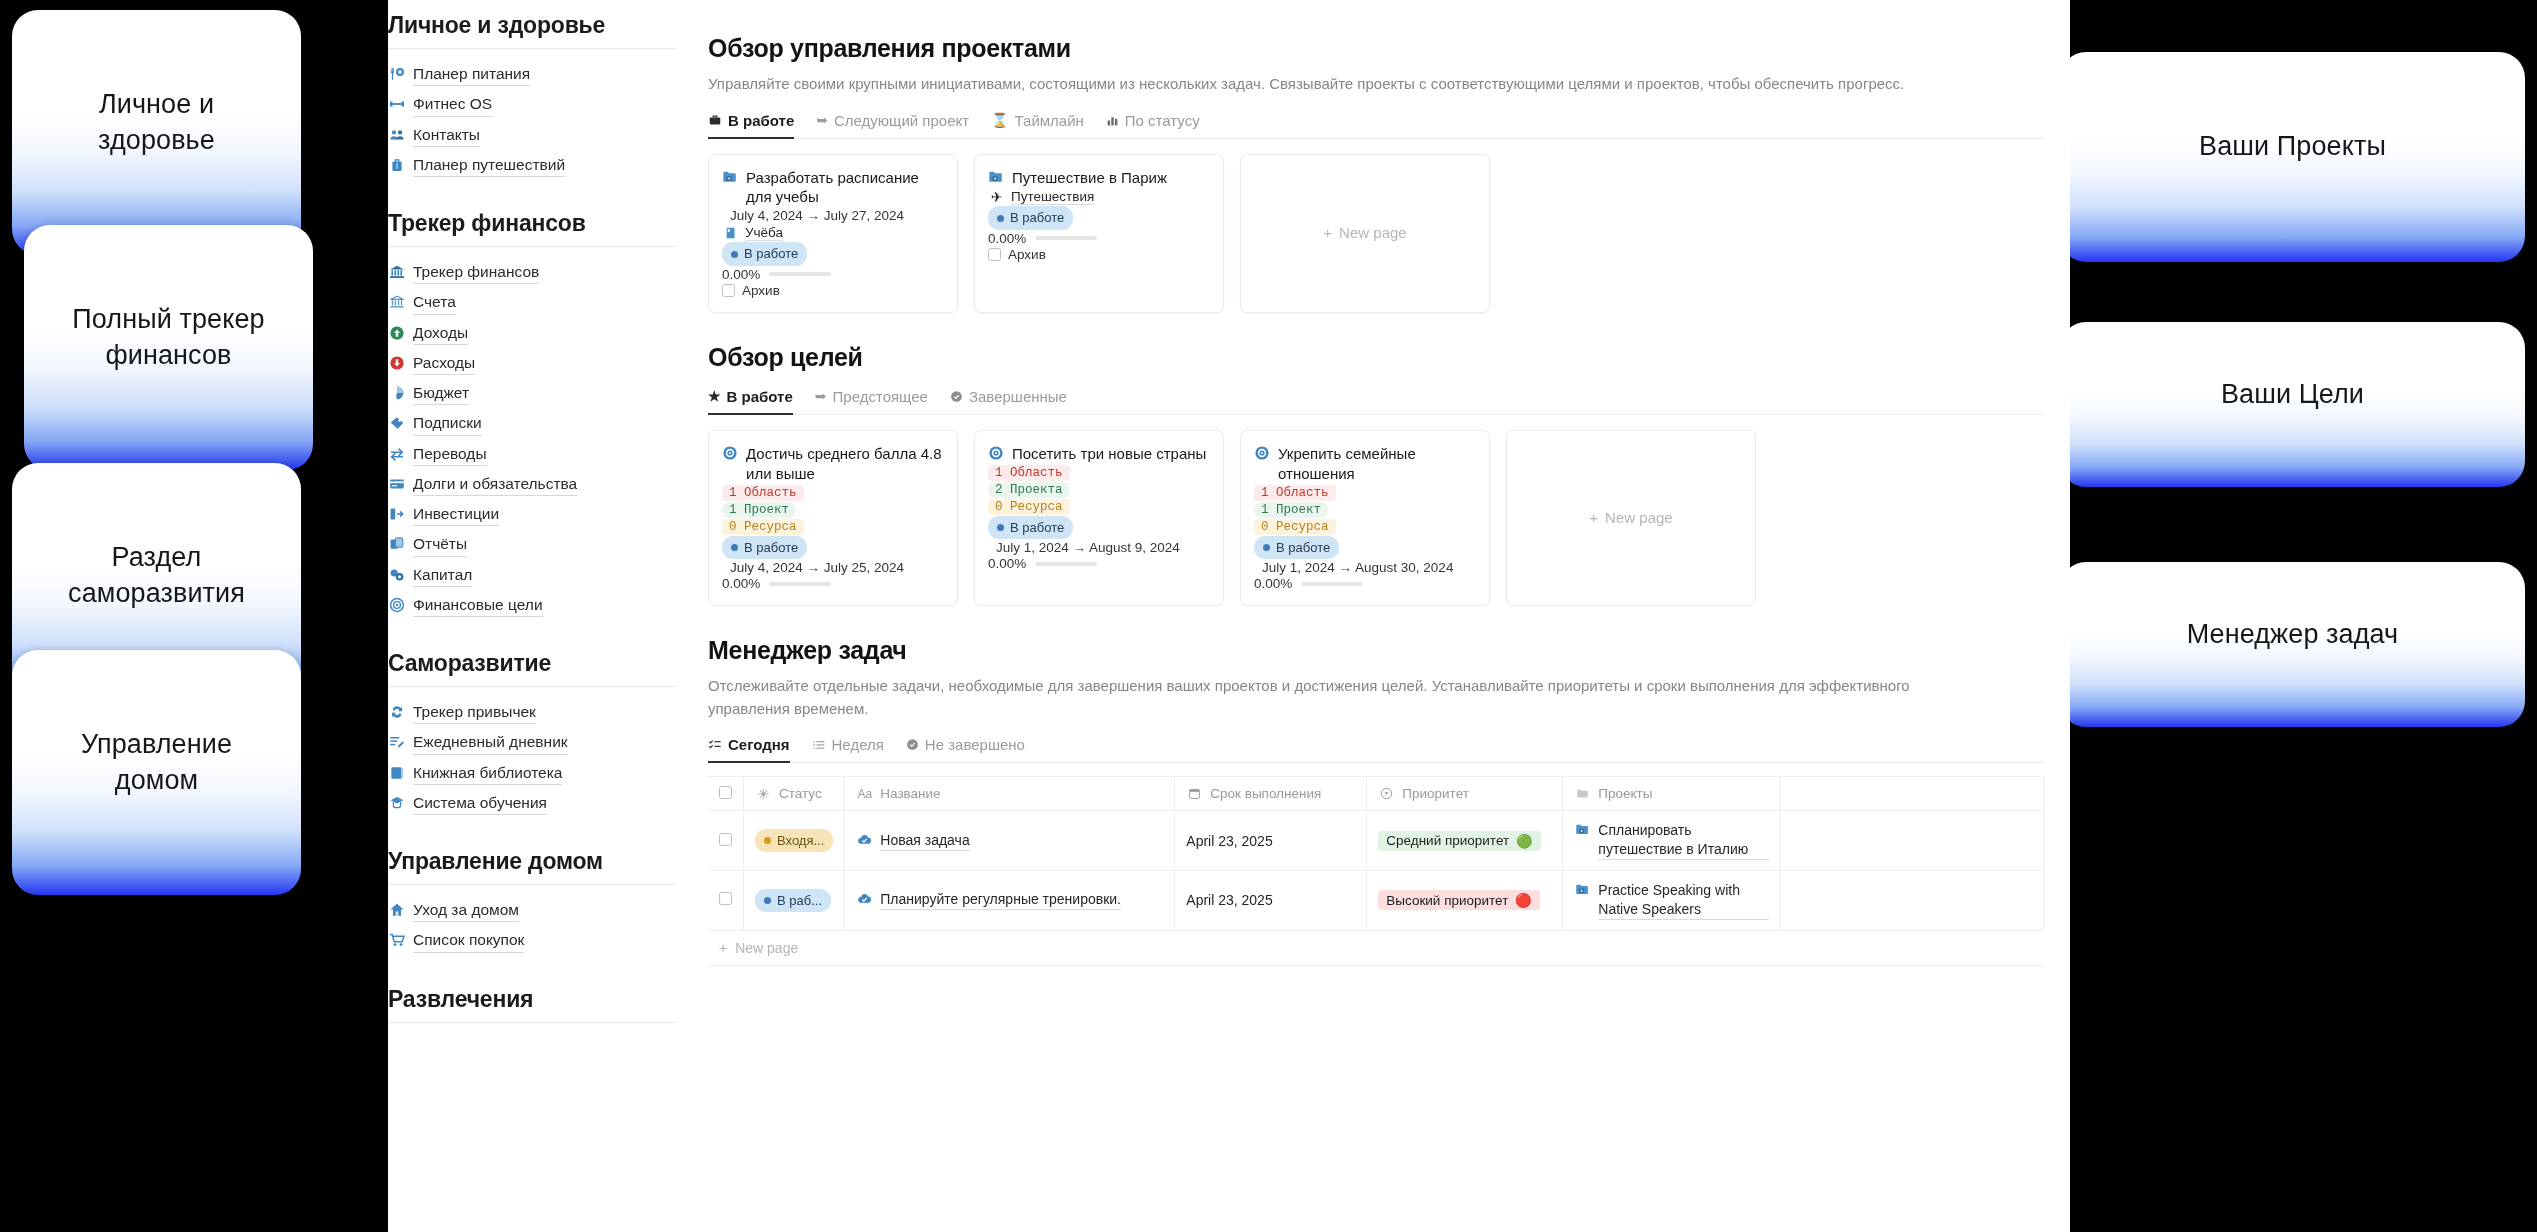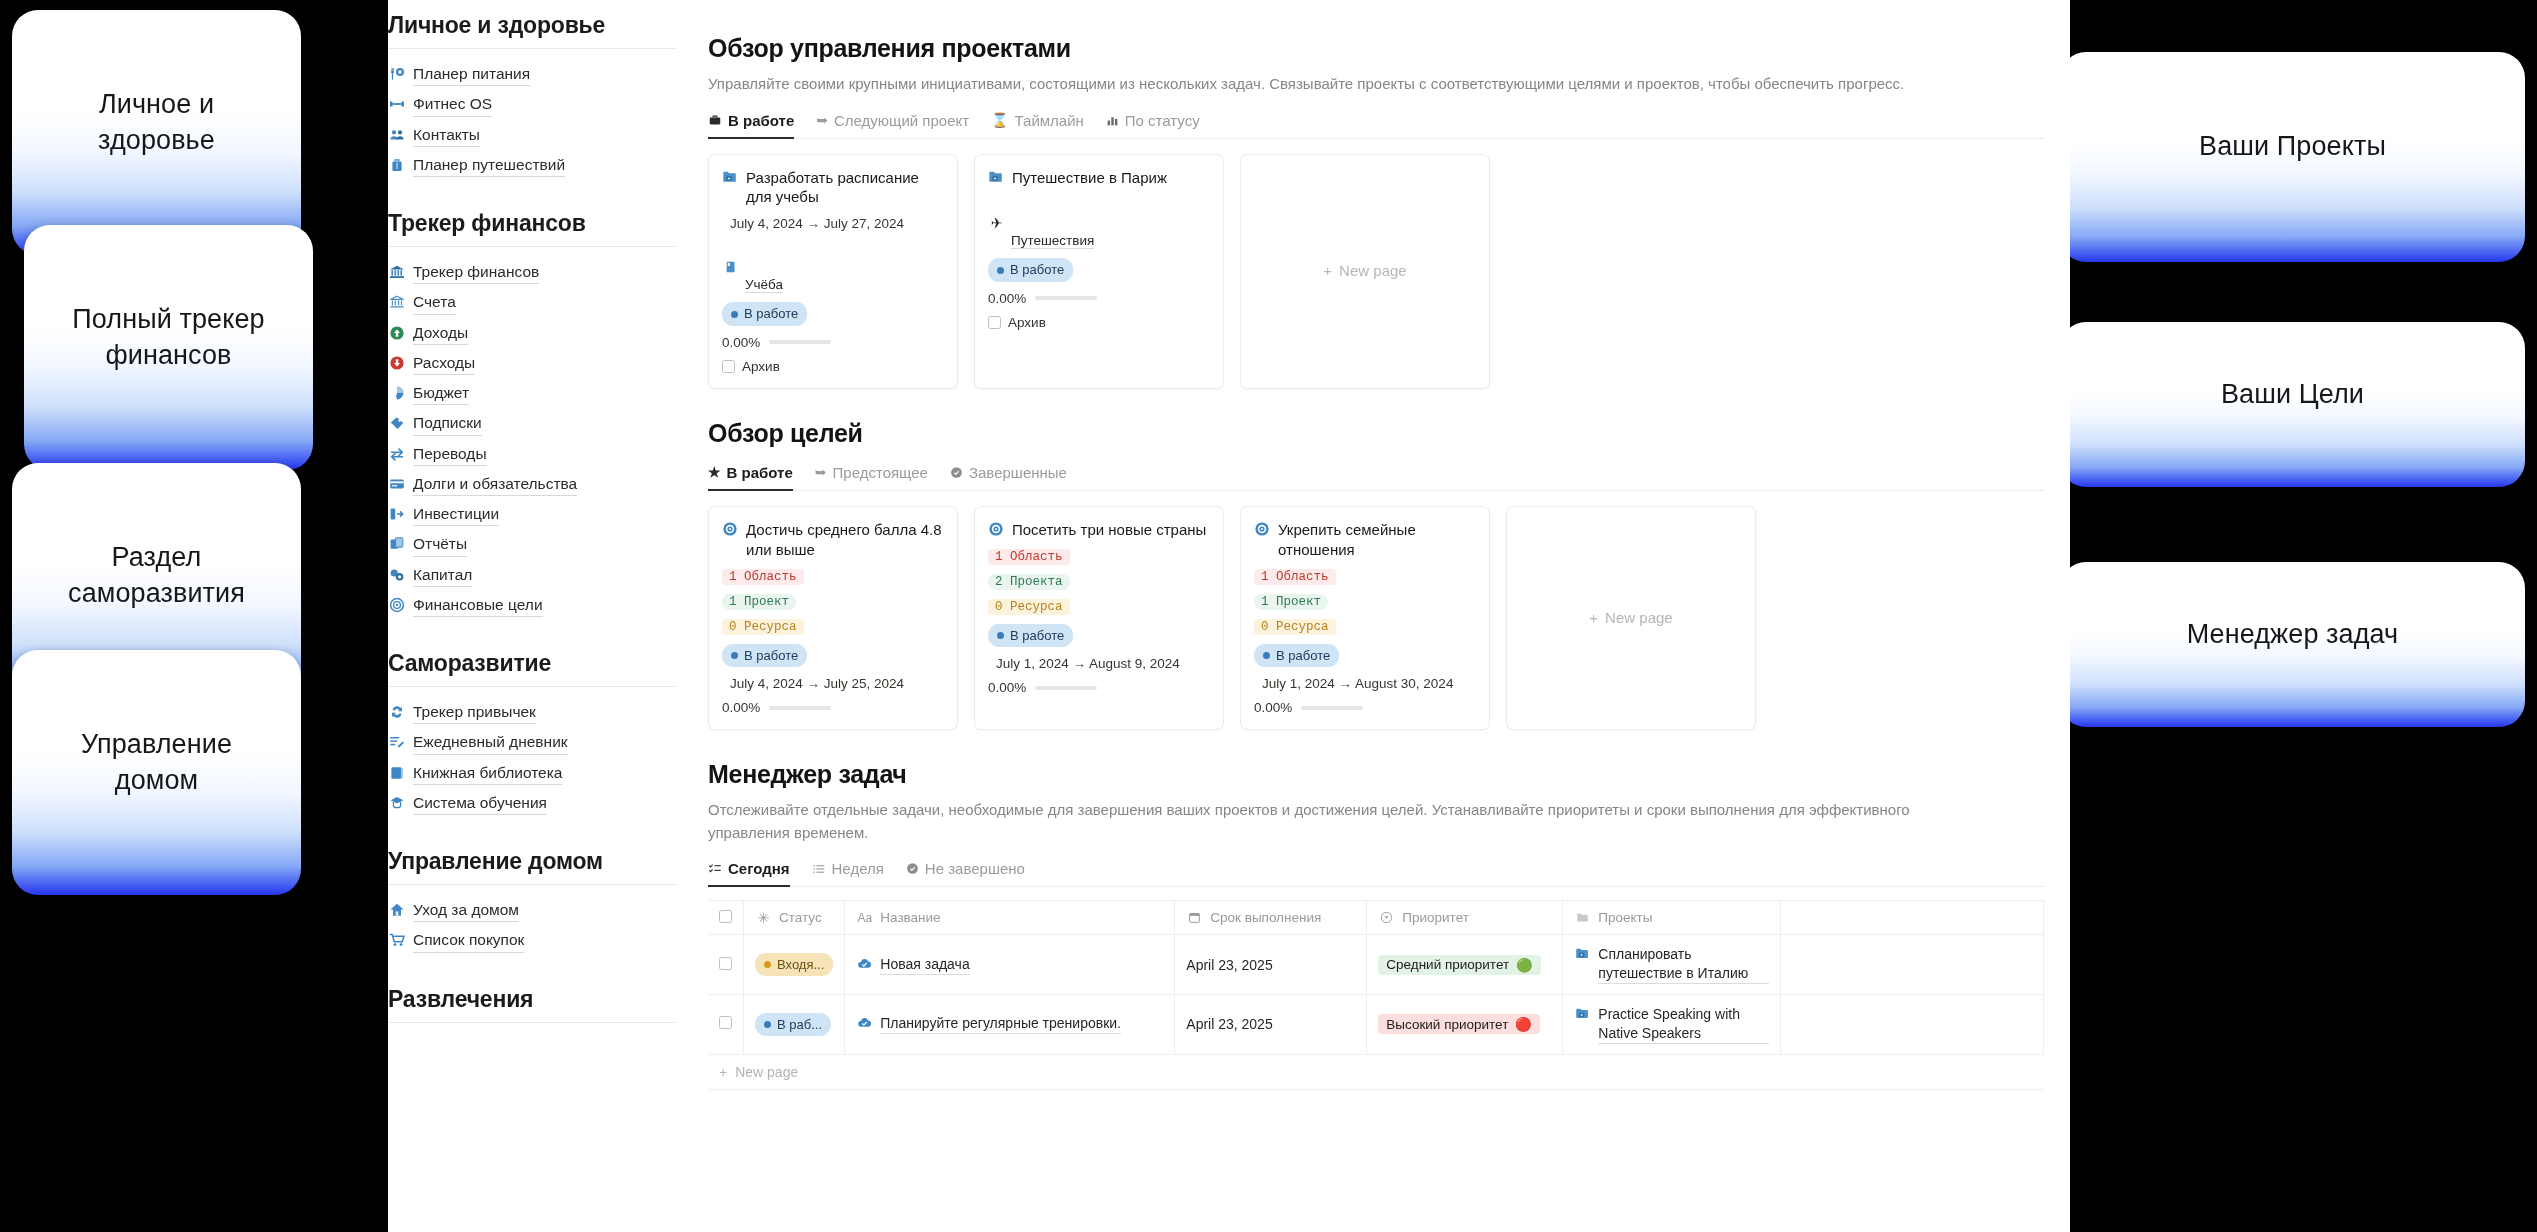--- a/index.html
+++ b/index.html
@@ -177,21 +177,21 @@
   .gcard {
     width: 250px;
     min-height: 140px;
     border: 1px solid #ebebea;
     border-radius: 7px;
     padding: 13px 13px 14px 13px;
     background: #fff;
     box-shadow: 0 1px 2px rgba(15,15,15,0.04);
     display: flex;
     flex-direction: column;
-    gap: 9px;
+    gap: 1px;
     cursor: pointer;
   }
   .gcard.goal { min-height: 175px; }
   .gcard.newpage {
     align-items: center;
     justify-content: center;
     color: #b6b6b4;
     font-size: 15px;
     gap: 7px;
     flex-direction: row;
@@ -203,21 +203,21 @@
     font-size: 15px;
     color: #191919;
     line-height: 1.33;
     font-weight: 400;
   }
   .gcard-title .tico { flex: 0 0 16px; margin-top: 1px; }
   .relrow {
     display: flex; align-items: center; gap: 6px;
     font-size: 13.5px; color: #282828;
   }
-  .relrow .lnk { border-bottom: 1px solid #d9d9d9; margin-top: 37px; }
+  .relrow .lnk { border-bottom: 1px solid #d9d9d9; }
   .daterange { font-size: 13.5px; color: #37352f; margin-left: 8px; }
 
   .pill {
     display: inline-flex;
     align-items: center;
     gap: 6px;
     padding: 2px 9px;
     border-radius: 11px;
     font-size: 13px;
     line-height: 1.5;

